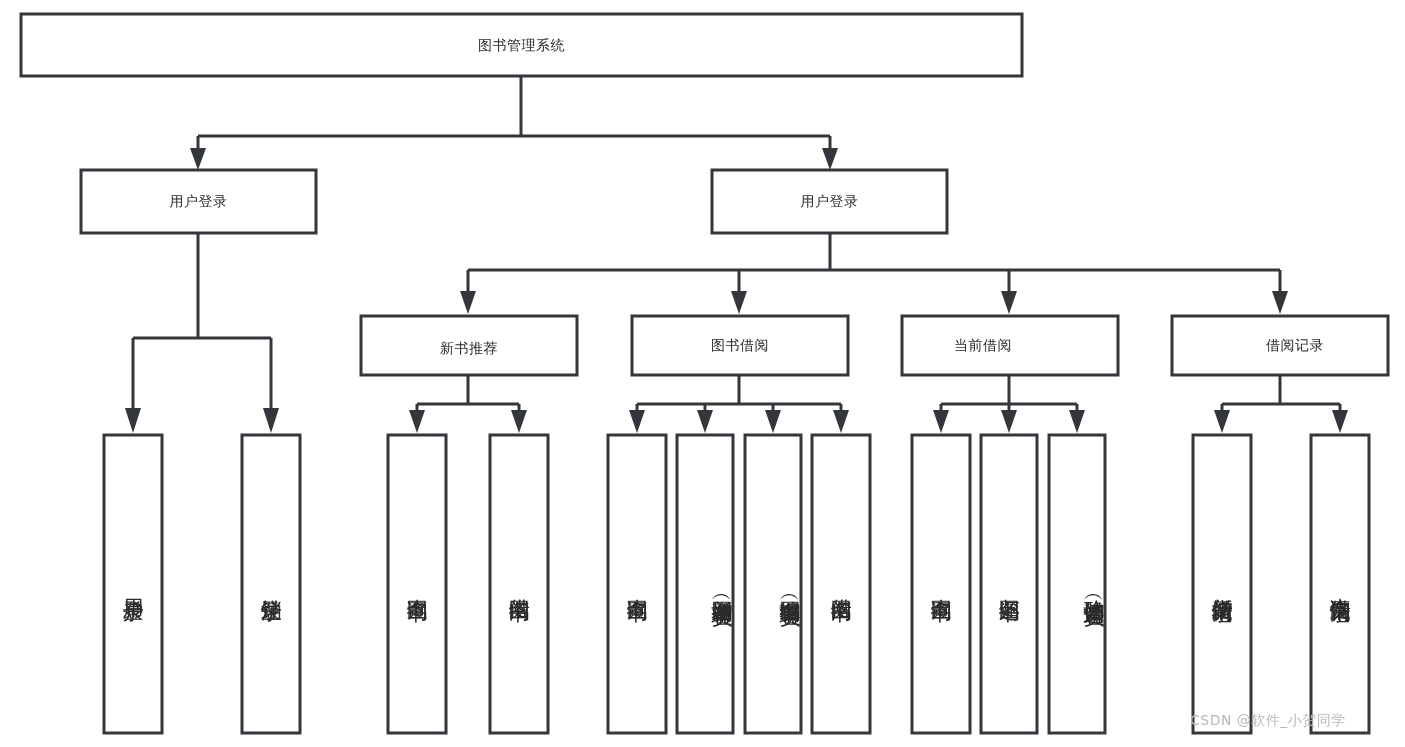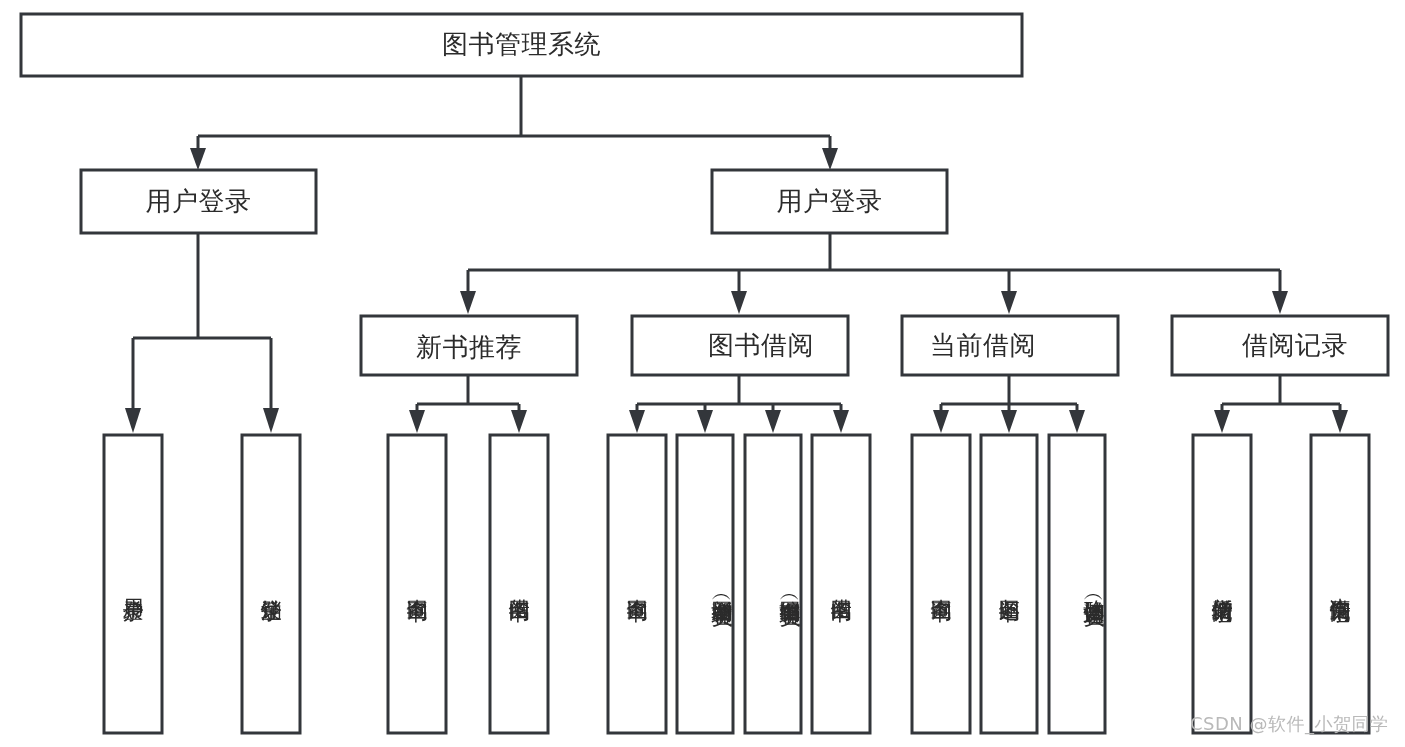--- a/index.html
+++ b/index.html
@@ -43,21 +43,21 @@
     fill: #33363b;
     stroke: none;
   }
   .node-label-h {
     position: absolute;
     display: flex;
     align-items: center;
     justify-content: center;
     text-align: left;
     color: #2b2b2b;
-    font-size: 26px;
+    font-size: 14px;
     line-height: 1.15;
     letter-spacing: 0.5px;
     white-space: nowrap;
     pointer-events: none;
   }
   .node-label-v {
     position: absolute;
     display: flex;
     align-items: center;
     justify-content: center;
@@ -69,21 +69,21 @@
     text-orientation: upright;
     text-align: center;
     pointer-events: none;
   }
   .node-label-v.top-align {
     align-items: flex-start;
   }
   .watermark {
     position: absolute;
     color: #b9b9b9;
-    font-size: 18px;
+    font-size: 14px;
     letter-spacing: 0.5px;
     white-space: nowrap;
     pointer-events: none;
   }
 </style>
 </head>
 <body>
 
 <div id="diagram-root">
 
@@ -182,21 +182,21 @@
       <rect class="node-box" x="1311" y="435" width="58" height="298"></rect>
     </g>
   </svg>
 
   <div class="node-label-h" style="left:21px; top:14px; width:1001px; height:62px;">图书管理系统</div>
 
   <div class="node-label-h" style="left:81px; top:170px; width:235px; height:63px;">用户登录</div>
   <div class="node-label-h" style="left:712px; top:170px; width:235px; height:63px;">用户登录</div>
 
   <div class="node-label-h" style="left:361px; top:316px; width:216px; height:64px;">新书推荐</div>
-  <div class="node-label-h" style="left:632px; top:316px; width:216px; height:59px;padding-left:21px;">图书借阅</div>
+  <div class="node-label-h" style="left:632px; top:316px; width:216px; height:59px;">图书借阅</div>
   <div class="node-label-h" style="left:875px; top:316px; width:216px; height:59px;">当前借阅</div>
   <div class="node-label-h" style="left:1187px; top:316px; width:216px; height:59px;">借阅记录</div>
 
   <div class="node-label-v" style="left:104px; top:435px; width:58px; height:298px;">用户登录</div>
   <div class="node-label-v" style="left:242px; top:435px; width:58px; height:298px;">注销登录</div>
 
   <div class="node-label-v" style="left:388px; top:435px; width:58px; height:298px;">查询图书</div>
   <div class="node-label-v" style="left:490px; top:435px; width:58px; height:298px;">借阅图书</div>
 
   <div class="node-label-v" style="left:608px; top:435px; width:58px; height:298px;">查询图书</div>

